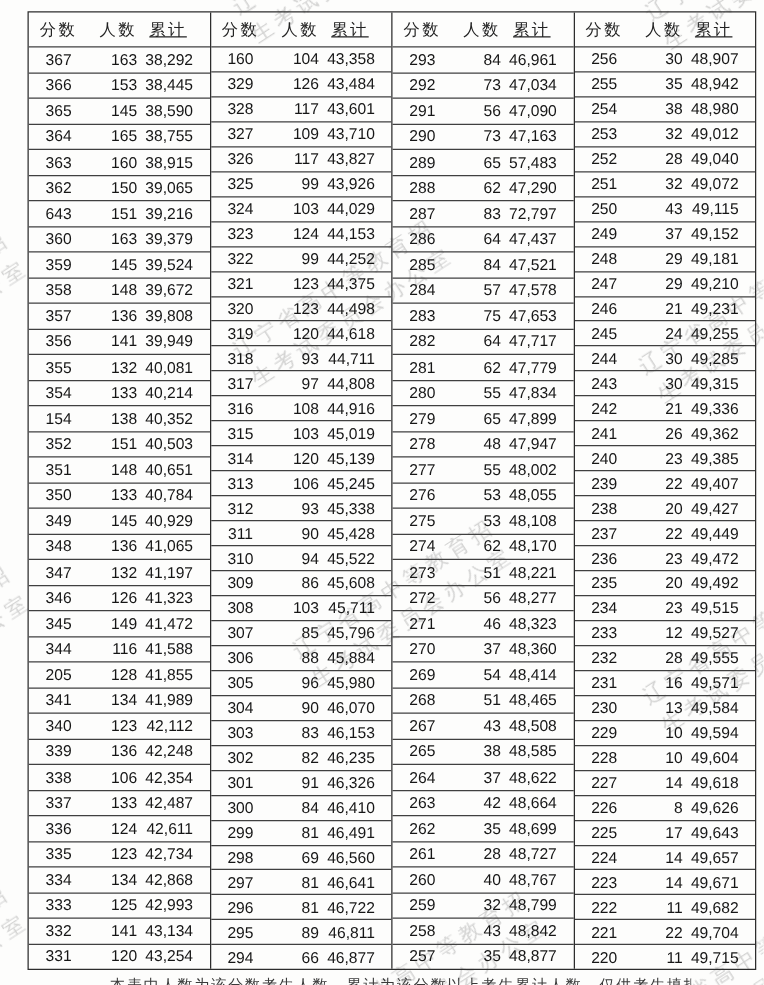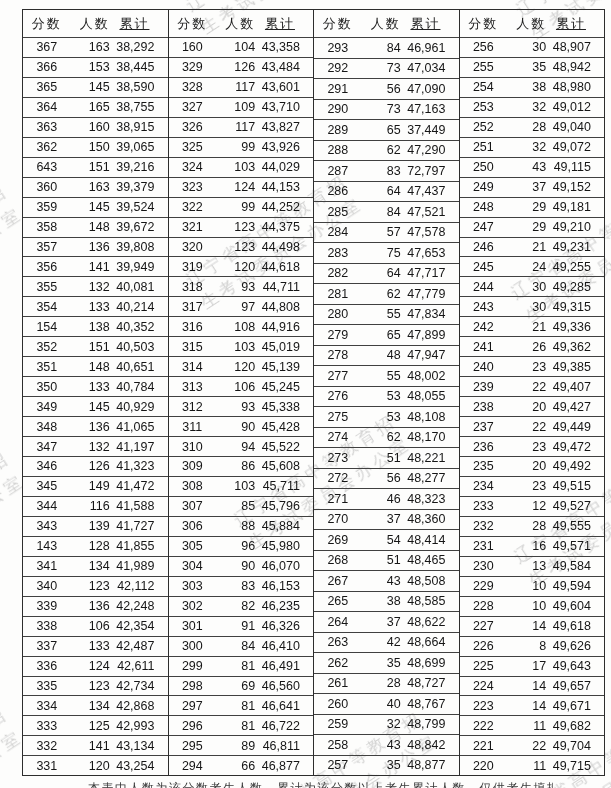--- a/index.html
+++ b/index.html
@@ -242,26 +242,21 @@
           <div class="cell td c0">345</div>
           <div class="cell td c1">149</div>
           <div class="cell td c2">41,472</div>
         </div>
         <div class="tr">
           <div class="cell td c0">344</div>
           <div class="cell td c1">116</div>
           <div class="cell td c2">41,588</div>
         </div>
         <div class="tr">
-          <div class="cell td c0">343</div>
-          <div class="cell td c1">139</div>
-          <div class="cell td c2">41,727</div>
-        </div>
-        <div class="tr">
-          <div class="cell td c0">143</div>
+          <div class="cell td c0">205</div>
           <div class="cell td c1">128</div>
           <div class="cell td c2">41,855</div>
         </div>
         <div class="tr">
           <div class="cell td c0">341</div>
           <div class="cell td c1">134</div>
           <div class="cell td c2">41,989</div>
         </div>
         <div class="tr">
           <div class="cell td c0">340</div>
@@ -528,21 +523,21 @@
           <div class="cell td c2">47,090</div>
         </div>
         <div class="tr">
           <div class="cell td c0">290</div>
           <div class="cell td c1">73</div>
           <div class="cell td c2">47,163</div>
         </div>
         <div class="tr">
           <div class="cell td c0">289</div>
           <div class="cell td c1">65</div>
-          <div class="cell td c2">37,449</div>
+          <div class="cell td c2">57,483</div>
         </div>
         <div class="tr">
           <div class="cell td c0">288</div>
           <div class="cell td c1">62</div>
           <div class="cell td c2">47,290</div>
         </div>
         <div class="tr">
           <div class="cell td c0">287</div>
           <div class="cell td c1">83</div>
           <div class="cell td c2">72,797</div>

